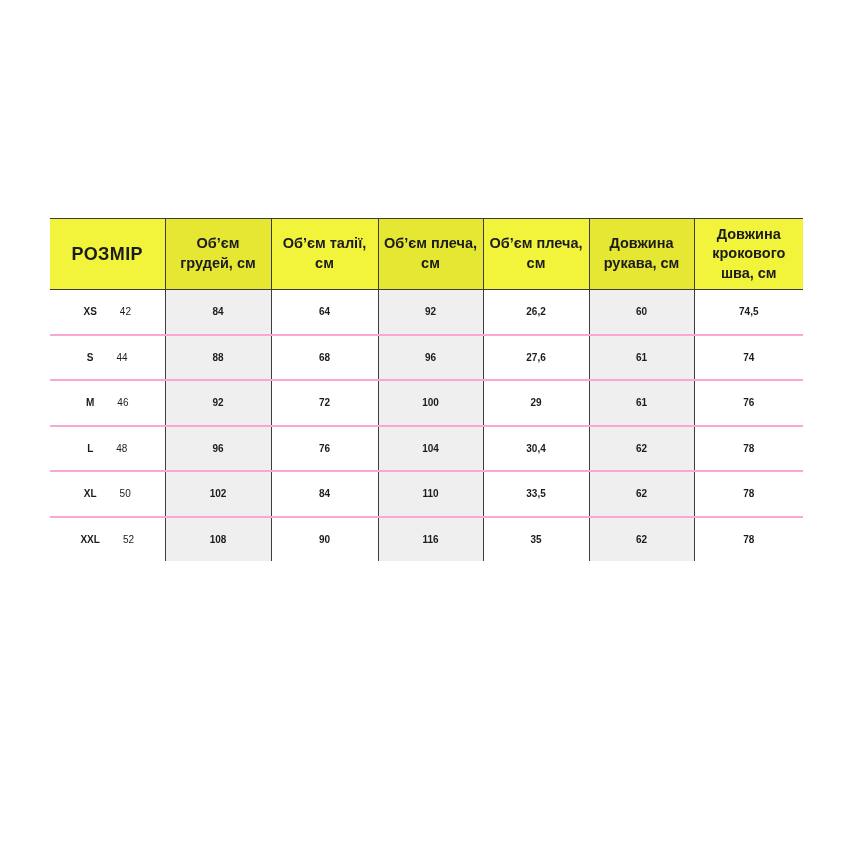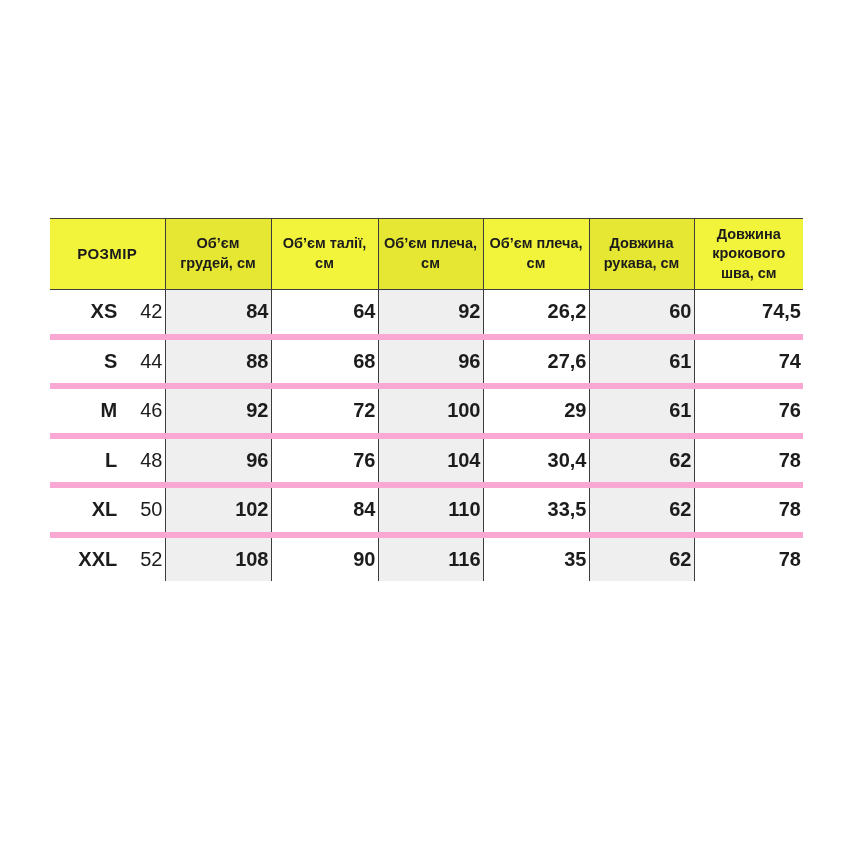--- a/index.html
+++ b/index.html
@@ -37,37 +37,37 @@
     text-align: center;
     vertical-align: middle;
     height: 62px;
     padding: 4px 3px;
     border-top: 1.5px solid #3c3c3c;
     border-bottom: 1.5px solid #3c3c3c;
   }
   th + th { border-left: 1.5px solid #3c3c3c; }
   th:nth-child(even) { background: #e5e733; }
   th:first-child {
-    font-size: 15px;
+    font-size: 18px;
     letter-spacing: 0.4px;
     margin-top: 7px;
   }
   
   td {
     background: #ffffff;
-    text-align: right;
+    text-align: center;
     vertical-align: middle;
     font-weight: 700;
-    font-size: 20px;
+    font-size: 10px;
     height: 43.5px;
     padding: 0 2px;
   }
   td + td { border-left: 1.5px solid #3c3c3c; }
   td:nth-child(even) { background: #efefef; }
-  tbody tr + tr td { border-top: 6px solid #f9a8d4; }
+  tbody tr + tr td { border-top: 2px solid #f9a8d4; }
   
   .size-label { font-weight: 700; }
   .size-number { font-weight: 400; margin-left: 23px; }
 </style>
 </head>
 <body>
 
 <div class="canvas">
   <div class="table-wrap">
     <table class="size-table">

